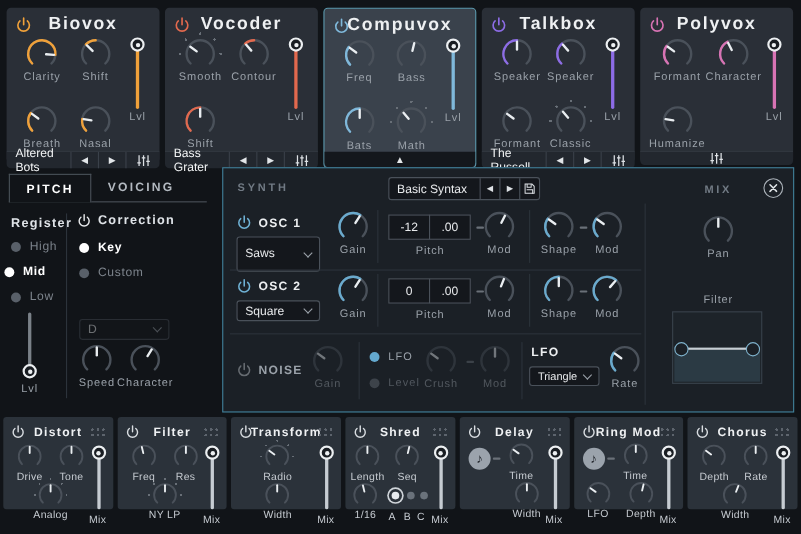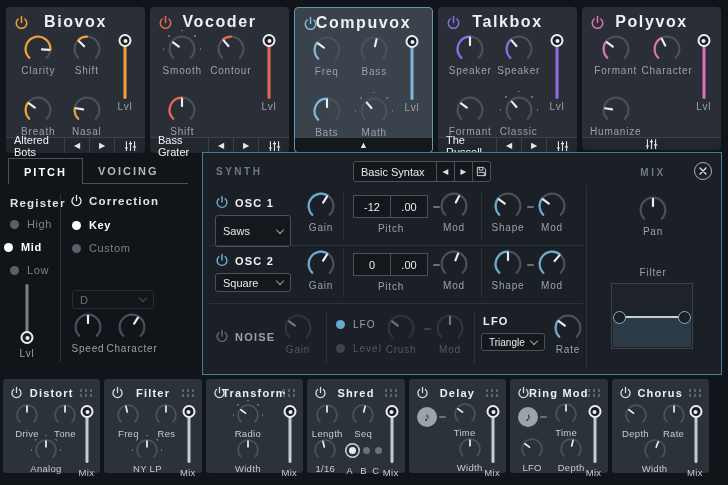--- a/index.html
+++ b/index.html
@@ -79,21 +79,21 @@
   .cbtn{width:18px;border-left:1px solid #4a515a;display:flex;align-items:center;justify-content:center;font-size:7.5px;color:#dde1e5}
   .oscl{font-size:11px;font-weight:bold;letter-spacing:1.2px;color:#edeff1}
   .pbox{width:38px;height:23px;background:#14171c;border:1px solid #4a515a;display:flex;align-items:center;justify-content:center;font-size:11px}
   .close{position:absolute;width:18px;height:18px;border:1.5px solid #aab1b8;border-radius:50%;display:flex;align-items:center;justify-content:center}
   .fbox{position:absolute;border:1px solid #39424c;background:#1d2329}
   .fline{position:absolute;left:6px;right:6px;top:32px;height:2px;background:#c6ced4}
   .ffill{position:absolute;left:1px;right:1px;top:34px;bottom:1px;background:#2b3a44}
   .fnode{position:absolute;width:13px;height:13px;border:1.5px solid #7fb2cc;border-radius:50%;background:#1b2026;top:27px}
 
   
-  .fxrow{position:absolute;left:0;right:16px;top:379px;height:94px;display:flex;gap:4px;padding:0 3px}
+  .fxrow{position:absolute;left:0;right:0;top:379px;height:84px;display:flex;gap:4px;padding:0 3px}
   .fx{flex:1;background:#2b323a;border-radius:3px;position:relative}
   .fx .pw{color:#d8dce0;width:13px;height:13px}
   .fxtitle{position:absolute;left:0;right:0;top:8px;text-align:center;font-size:11px;font-weight:bold;letter-spacing:1.2px;color:#eef0f2}
   .fx .klab{color:#c6cbd1;font-size:9.5px;letter-spacing:.3px}
   .fkn{position:absolute}
   .fmix{position:absolute;right:5px;top:26px;width:16px;height:60px}
   .fmix .vtr{background:#c6ccd2}
   .mixlab{position:absolute;right:0;width:28px;top:88px;text-align:center}
   .note{position:absolute;width:20px;height:20px;border-radius:50%;background:#9ba3ac;color:#1d2127;display:flex;align-items:center;justify-content:center;font-size:12px}
   .abcdot{position:absolute;width:7px;height:7px;border-radius:50%;background:#6a727b}

